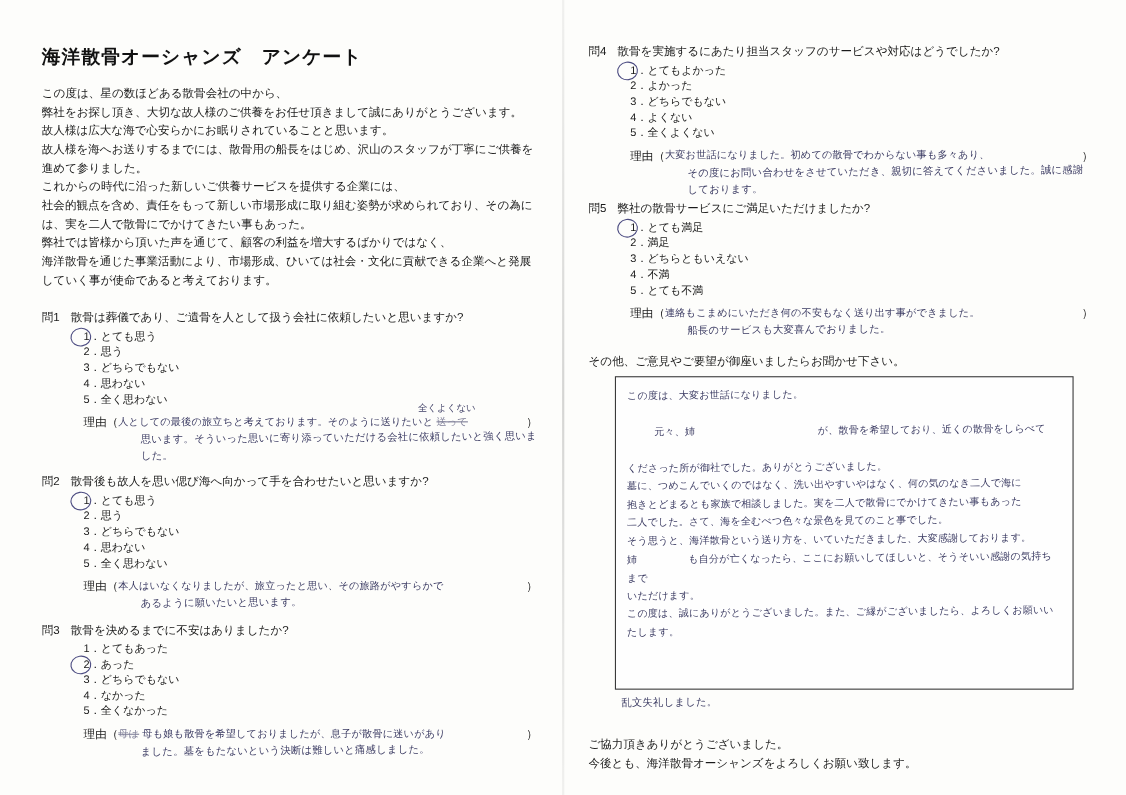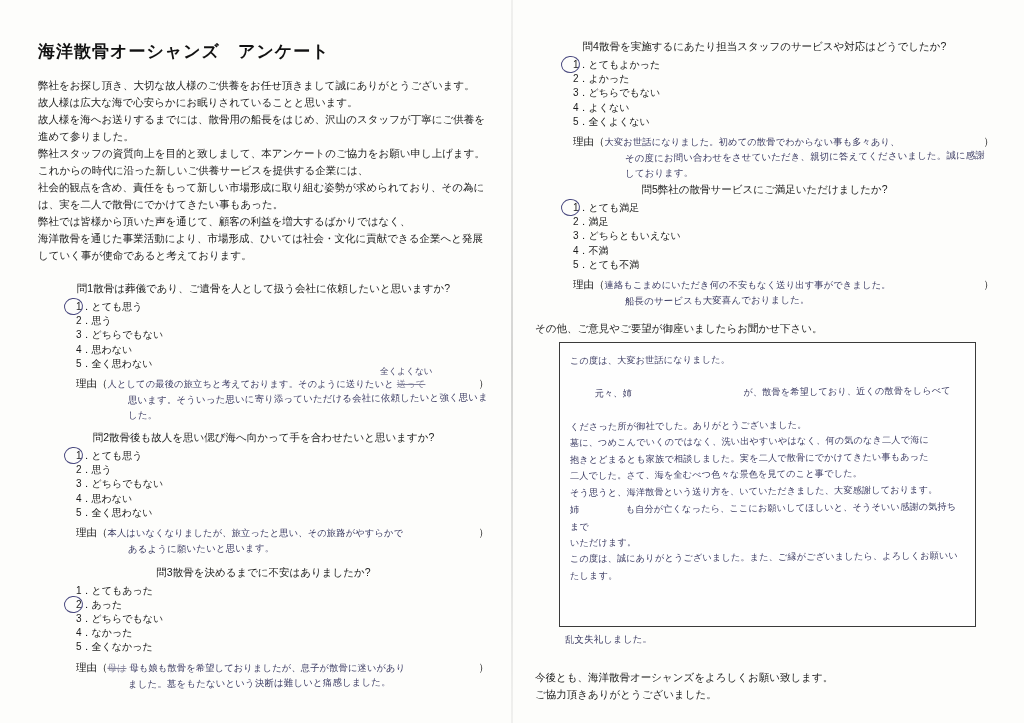--- a/index.html
+++ b/index.html
@@ -60,22 +60,21 @@
   }
   .intro div { white-space: pre-wrap; }
 
   .question {
     margin-bottom: 4px;
   }
   .q-head {
     font-size: 10.5px;
     margin: 0 0 4px 0;
     display: flex;
-    gap: 0;
-    justify-content: center;
+    gap: 10px;
   }
   .q-num { white-space: nowrap; }
   .q-text { }
 
   ul.choices {
     list-style: none;
     margin: 0 0 2px 0;
     padding: 0 0 0 38px;
     font-size: 10px;
     line-height: 1.42;
@@ -196,24 +195,24 @@
 <body>
 
 <div class="page">
   <div class="seam"></div>
 
   <div class="col col-left">
 
     <h1 class="title">海洋散骨オーシャンズ　アンケート</h1>
 
     <div class="intro">
+      <div>この度は、星の数ほどある散骨会社の中から、</div>
       <div>弊社をお探し頂き、大切な故人様のご供養をお任せ頂きまして誠にありがとうございます。</div>
       <div>故人様は広大な海で心安らかにお眠りされていることと思います。</div>
       <div>故人様を海へお送りするまでには、散骨用の船長をはじめ、沢山のスタッフが丁寧にご供養を進めて参りました。</div>
-      <div>弊社スタッフの資質向上を目的と致しまして、本アンケートのご協力をお願い申し上げます。</div>
       <div>これからの時代に沿った新しいご供養サービスを提供する企業には、</div>
       <div>社会的観点を含め、責任をもって新しい市場形成に取り組む姿勢が求められており、その為には、実を二人で散骨にでかけてきたい事もあった。</div>
       <div>弊社では皆様から頂いた声を通じて、顧客の利益を増大するばかりではなく、</div>
       <div>海洋散骨を通じた事業活動により、市場形成、ひいては社会・文化に貢献できる企業へと発展していく事が使命であると考えております。</div>
       <div></div>
     </div>
 
     <div class="question">
       <div class="q-head">
         <span class="q-num">問1</span>
@@ -371,22 +370,22 @@
       <div class="hand">抱きとどまるとも家族で相談しました。実を二人で散骨にでかけてきたい事もあった</div>
       <div class="hand">二人でした。さて、海を全むべつ色々な景色を見てのこと事でした。</div>
       <div class="hand">そう思うと、海洋散骨という送り方を、いていただきました、大変感謝しております。</div>
       <div class="hand">姉　　　　　も自分が亡くなったら、ここにお願いしてほしいと、そうそいい感謝の気持ちまで</div>
       <div class="hand">いただけます。</div>
       <div class="hand">この度は、誠にありがとうございました。また、ご縁がございましたら、よろしくお願いいたします。</div>
     </div>
     <div class="hand" style="padding-left:30px; margin-top:4px;">乱文失礼しました。</div>
 
     <div class="closing">
+      <div>ご協力頂きありがとうございました。</div>
       <div>今後とも、海洋散骨オーシャンズをよろしくお願い致します。</div>
-      <div>ご協力頂きありがとうございました。</div>
     </div>
 
     <div class="sign-block">
       <div class="sign-row">
         <span class="redact" style="width:58px;"></span>
         <span class="redact" style="width:96px;"></span>
         <span class="redact" style="width:54px;"></span>
       </div>
       <div class="sign-row">
         <span class="redact" style="width:58px;"></span>

